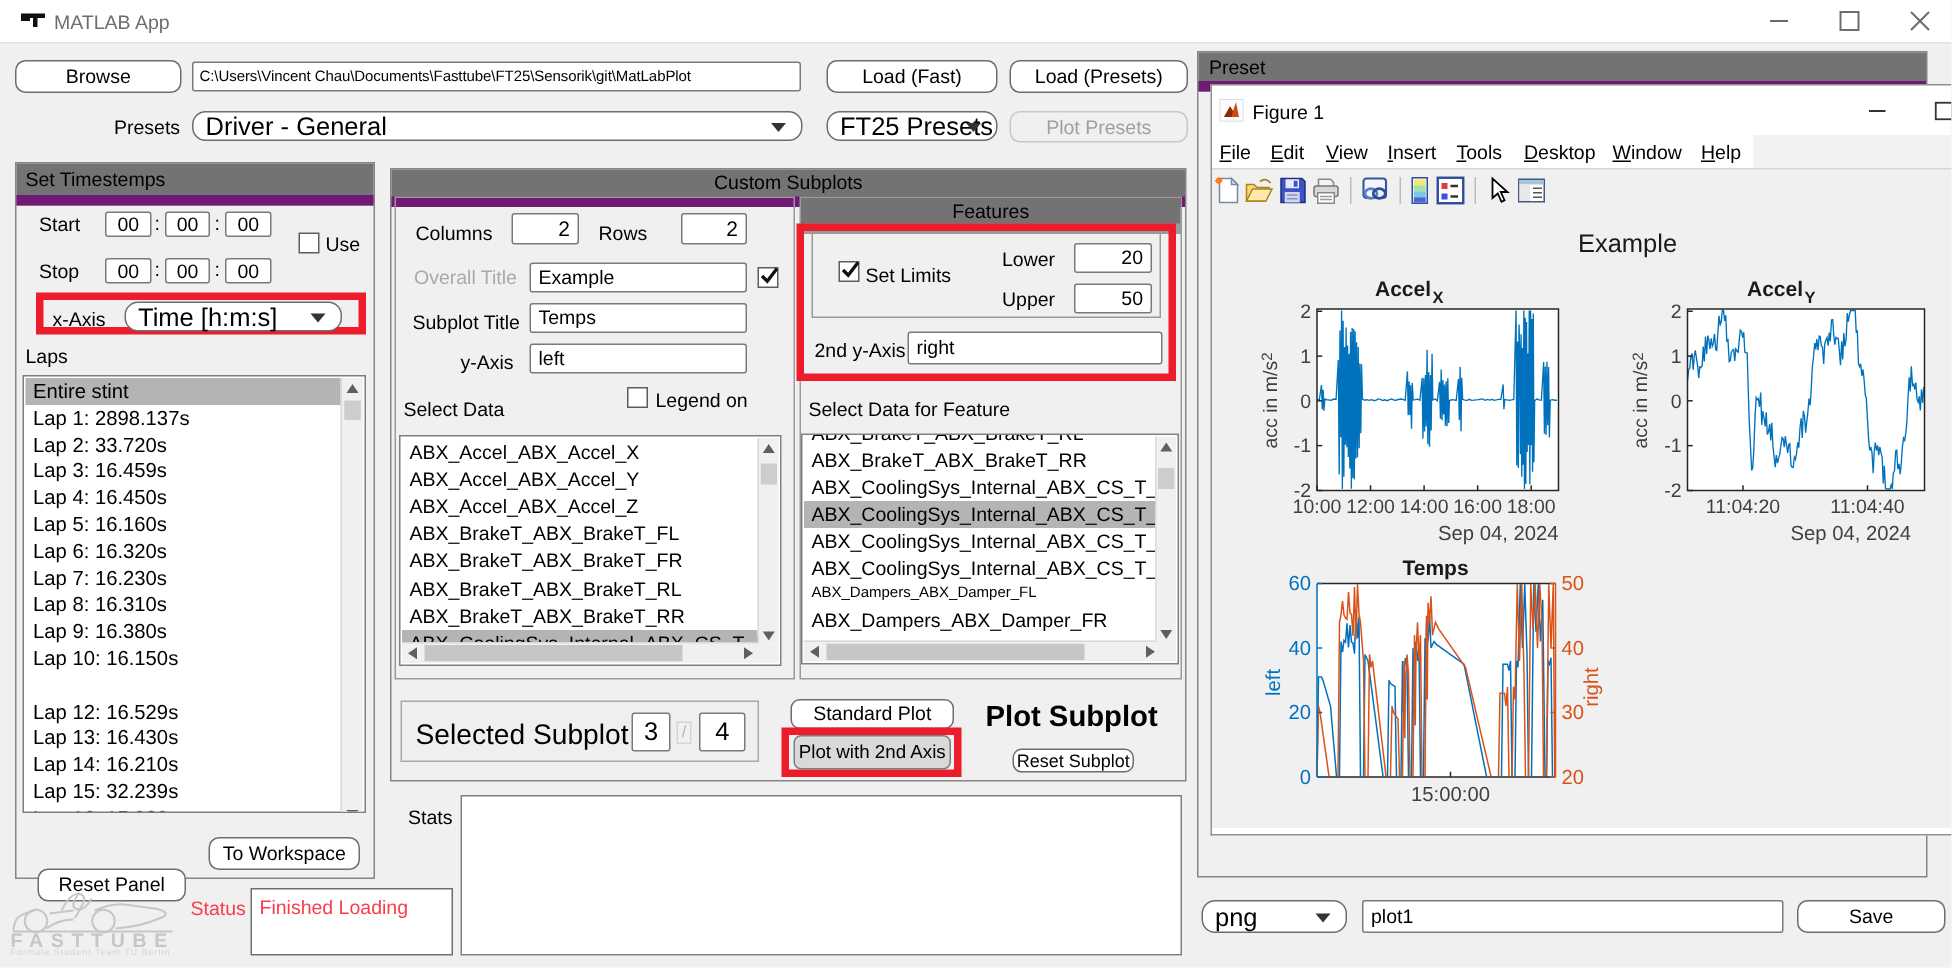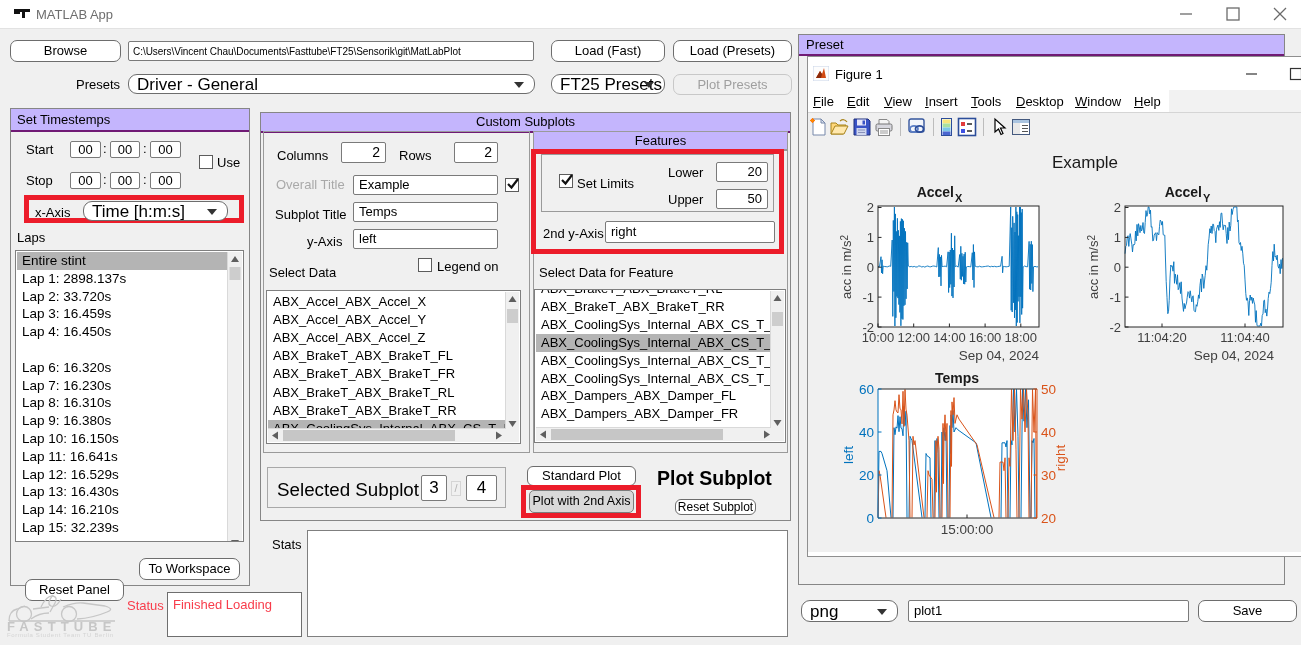--- a/index.html
+++ b/index.html
@@ -5,21 +5,21 @@
   html,body{margin:0;padding:0;}
   body{width:1301px;height:645px;position:relative;overflow:hidden;
        font-family:"Liberation Sans",sans-serif;font-size:13px;color:#000;background:#fff;}
   .abs{position:absolute;box-sizing:border-box;}
   .bg{background:#f0f0f0;}
   .btn{background:#fff;border:1px solid #6d6d6d;border-radius:7px;text-align:center;line-height:20px;font-size:13px;}
   .fld{background:#fff;border:1px solid #7a7a7a;border-radius:2px;font-size:13px;line-height:18px;padding:0 5px;white-space:nowrap;overflow:hidden;}
   .dd{background:#fff;border:1px solid #6d6d6d;border-radius:9px;font-size:17px;padding:0 8px;white-space:nowrap;}
   .dd .arr{position:absolute;right:10px;top:50%;margin-top:-2px;width:0;height:0;border-left:5px solid transparent;border-right:5px solid transparent;border-top:6px solid #333;}
   .panel{border:1px solid #868686;}
-  .ptitle{position:absolute;left:0;right:0;top:0;border-bottom:2px solid #701a75;background:#c4b5fd;}
+  .ptitle{position:absolute;left:0;right:0;top:0;border-bottom:7px solid #701a75;background:#737373;}
   .lbl{white-space:nowrap;}
   .red{color:#f83c4b;}
   .list{background:#fff;border:1px solid #7f7f7f;overflow:hidden;}
   .row{position:absolute;left:1px;padding-left:5px;white-space:nowrap;font-size:13.5px;overflow:hidden;}
   .sel{background:#b4b4b4;}
   .sb{position:absolute;background:#f0f0f0;}
   .cb{position:absolute;background:#fff;border:1px solid #5c5c5c;box-sizing:border-box;}
   .redbox{position:absolute;border:5px solid #ec1c2a;box-sizing:border-box;}
   svg{display:block;}
 </style>
@@ -71,26 +71,26 @@
 <div class="abs lbl" style="left:35px;top:205px;">x-Axis</div>
 <div class="abs dd" style="left:83px;top:201px;width:145px;height:20px;line-height:19px;">Time [h:m:s]<span class="arr"></span></div>
 <div class="abs lbl" style="left:17px;top:230px;">Laps</div>
 
 <div class="abs list" style="left:15px;top:250px;width:229px;height:292px;" id="laps">
     <div class="row sel" style="top:1px;width:213px;height:17.8px;line-height:17.8px;">Entire stint</div>
     <div class="row" style="top:18.8px;width:213px;height:17.8px;line-height:17.8px;">Lap 1: 2898.137s</div>
     <div class="row" style="top:36.6px;width:213px;height:17.8px;line-height:17.8px;">Lap 2: 33.720s</div>
     <div class="row" style="top:54.400000000000006px;width:213px;height:17.8px;line-height:17.8px;">Lap 3: 16.459s</div>
     <div class="row" style="top:72.2px;width:213px;height:17.8px;line-height:17.8px;">Lap 4: 16.450s</div>
+    <div class="row" style="top:90px;width:213px;height:17.8px;line-height:17.8px;">Lap 5: 16.160s</div>
     <div class="row" style="top:107.80000000000001px;width:213px;height:17.8px;line-height:17.8px;">Lap 6: 16.320s</div>
     <div class="row" style="top:125.60000000000001px;width:213px;height:17.8px;line-height:17.8px;">Lap 7: 16.230s</div>
     <div class="row" style="top:143.4px;width:213px;height:17.8px;line-height:17.8px;">Lap 8: 16.310s</div>
     <div class="row" style="top:161.20000000000002px;width:213px;height:17.8px;line-height:17.8px;">Lap 9: 16.380s</div>
     <div class="row" style="top:179px;width:213px;height:17.8px;line-height:17.8px;">Lap 10: 16.150s</div>
-    <div class="row" style="top:196.8px;width:213px;height:17.8px;line-height:17.8px;">Lap 11: 16.641s</div>
     <div class="row" style="top:214.60000000000002px;width:213px;height:17.8px;line-height:17.8px;">Lap 12: 16.529s</div>
     <div class="row" style="top:232.4px;width:213px;height:17.8px;line-height:17.8px;">Lap 13: 16.430s</div>
     <div class="row" style="top:250.20000000000002px;width:213px;height:17.8px;line-height:17.8px;">Lap 14: 16.210s</div>
     <div class="row" style="top:268px;width:213px;height:17.8px;line-height:17.8px;">Lap 15: 32.239s</div>
     <div class="row" style="top:285.8px;width:213px;height:17.8px;line-height:17.8px;">Lap 16: 15.980s</div>
     <div class="sb" style="right:1px;top:1px;width:14px;height:298px;border-left:1px solid #d9d9d9;"></div>
     <svg class="abs" style="right:2px;top:3px" width="12" height="294">
       <polygon points="2,8 10,8 6,2" fill="#5f5f5f"></polygon>
       <polygon points="2,286 10,286 6,292" fill="#5f5f5f"></polygon>
       <rect x="0.5" y="13" width="11" height="13" fill="#cdcdcd"></rect>
@@ -183,21 +183,21 @@
 <div class="abs fld" style="left:605px;top:221px;width:170px;height:22px;line-height:20px;">right</div>
 <div class="abs lbl" style="left:539px;top:265px;">Select Data for Feature</div>
 
 <div class="abs list" style="left:534px;top:289px;width:252px;height:154px;" id="list2">
     <div class="row" style="top:-10px;right:15px;height:17.9px;line-height:17.9px;font-size:13px;">ABX_BrakeT_ABX_BrakeT_RL</div>
     <div class="row" style="top:7.899999999999999px;right:15px;height:17.9px;line-height:17.9px;font-size:13px;">ABX_BrakeT_ABX_BrakeT_RR</div>
     <div class="row" style="top:25.799999999999997px;right:15px;height:17.9px;line-height:17.9px;font-size:13px;">ABX_CoolingSys_Internal_ABX_CS_T_Inv</div>
     <div class="row sel" style="top:43.699999999999996px;right:15px;height:17.9px;line-height:17.9px;font-size:13px;">ABX_CoolingSys_Internal_ABX_CS_T_Inv</div>
     <div class="row" style="top:61.599999999999994px;right:15px;height:17.9px;line-height:17.9px;font-size:13px;">ABX_CoolingSys_Internal_ABX_CS_T_M‹</div>
     <div class="row" style="top:79.5px;right:15px;height:17.9px;line-height:17.9px;font-size:13px;">ABX_CoolingSys_Internal_ABX_CS_T_M‹</div>
-    <div class="row" style="top:97.39999999999999px;right:15px;height:17.9px;line-height:17.9px;font-size:13px;">ABX_Dampers_ABX_Damper_FL</div>
+    <div class="row" style="top:97.39999999999999px;right:15px;height:17.9px;line-height:17.9px;font-size:10px;">ABX_Dampers_ABX_Damper_FL</div>
     <div class="row" style="top:115.29999999999998px;right:15px;height:17.9px;line-height:17.9px;font-size:13px;">ABX_Dampers_ABX_Damper_FR</div>
     <div class="sb" style="right:1px;top:1px;width:13px;bottom:14px;border-left:1px solid #d9d9d9;"></div>
     <svg class="abs" style="right:2px;top:2px" width="11" height="138">
       <polygon points="1.5,9 9.5,9 5.5,3" fill="#5f5f5f"></polygon>
       <polygon points="1.5,128 9.5,128 5.5,134" fill="#5f5f5f"></polygon>
       <rect x="0" y="20" width="11" height="14" fill="#cdcdcd"></rect>
     </svg>
     <div class="sb" style="left:1px;right:14px;bottom:1px;height:13px;border-top:1px solid #d9d9d9;"></div>
     <div class="sb" style="right:1px;bottom:1px;width:13px;height:13px;"></div>
     <svg class="abs" style="left:2px;bottom:2px" width="236" height="11">

